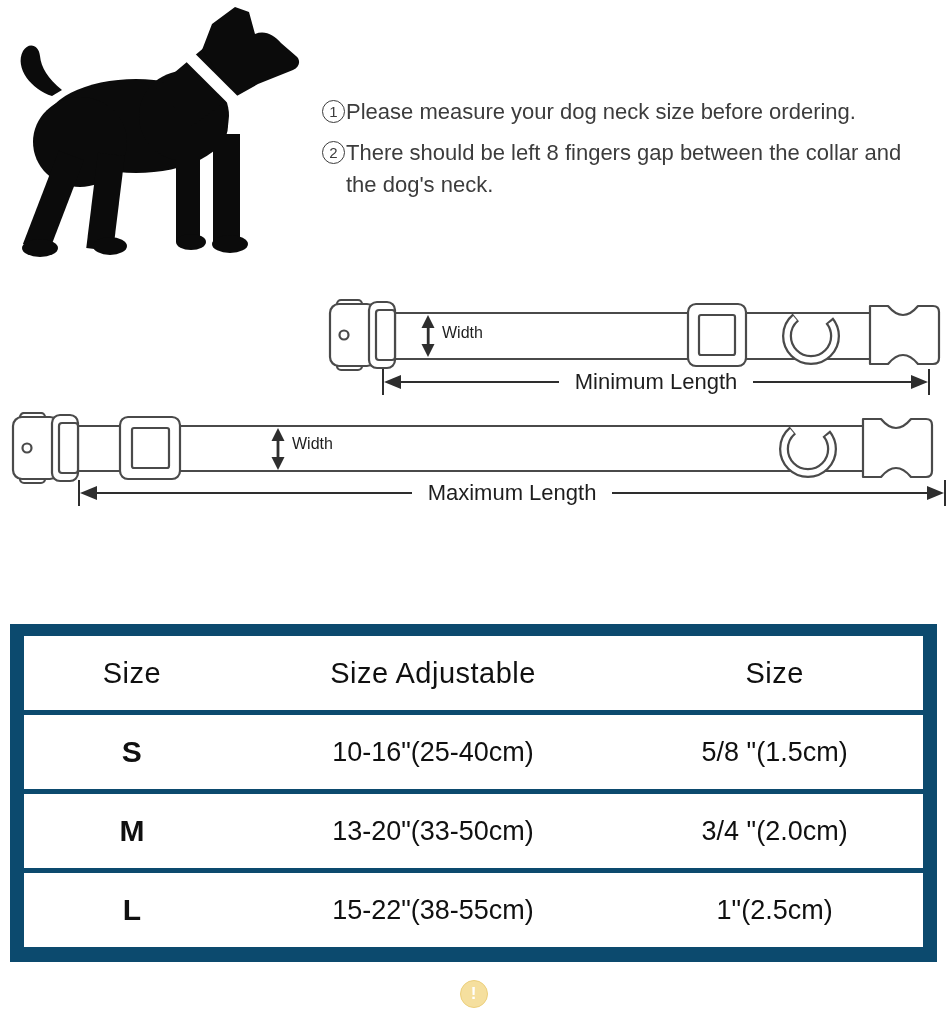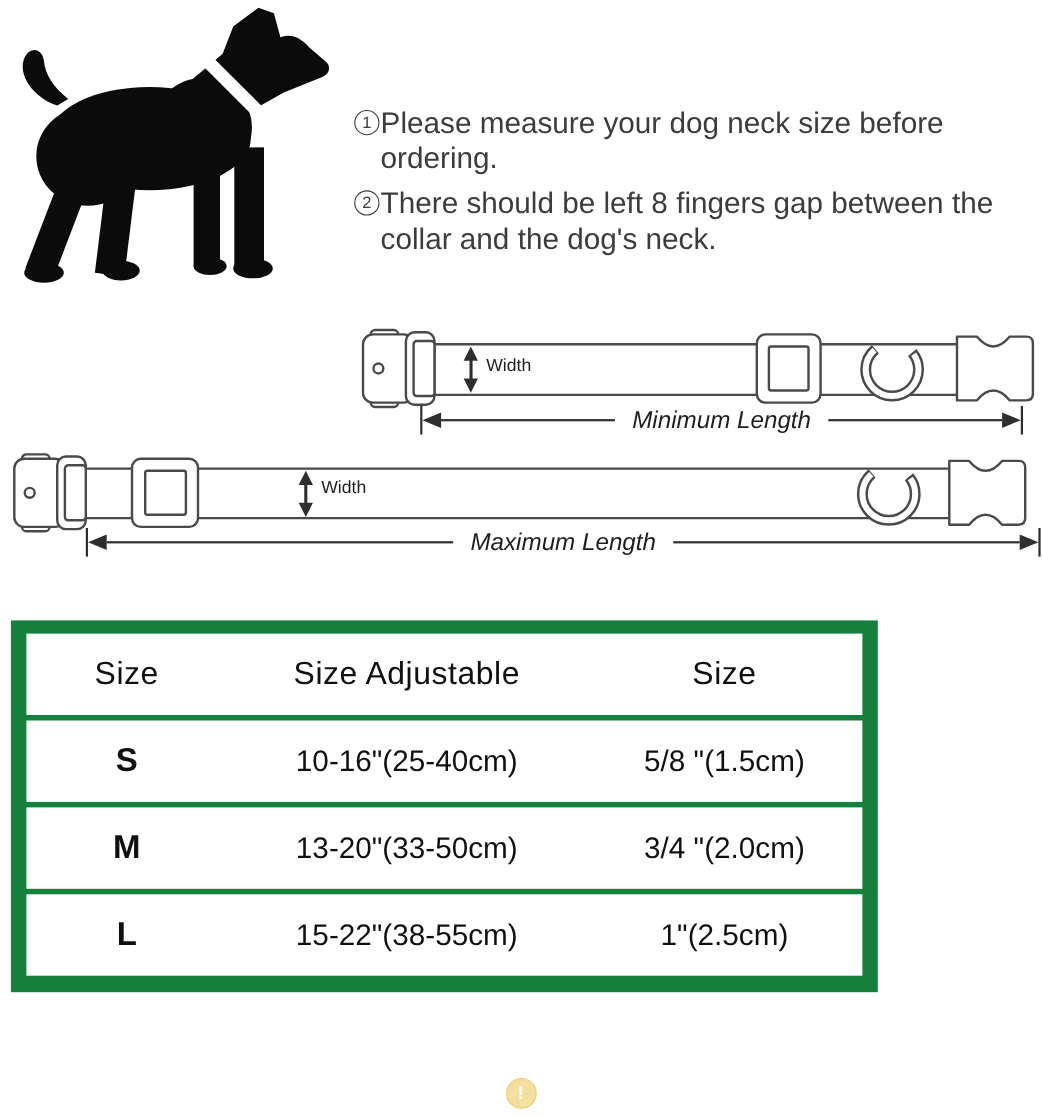--- a/index.html
+++ b/index.html
@@ -7,35 +7,35 @@
     position:relative;width:947px;height:1015px;background:#fff;overflow:hidden;
     font-family:"Liberation Sans","DejaVu Sans",sans-serif;color:#2f2f2f;
   }
   
   .instructions{position:absolute;left:322px;top:96px;width:612px;}
   .instr-item{display:flex;align-items:flex-start;margin-bottom:9px;color:#3c3c3c;}
   .instr-num{
     flex:0 0 auto;width:21px;height:21px;border:1.6px solid #3c3c3c;border-radius:50%;
     font-size:15px;line-height:21px;text-align:center;margin-top:4px;margin-right:1px;
   }
-  .instr-text{font-size:27px;line-height:32px;max-width:582px;}
+  .instr-text{font-size:22px;line-height:32px;max-width:582px;}
   
   .collar-svg{position:absolute;}
   .width-label{position:absolute;font-size:16px;color:#1e1e1e;}
   .dim{position:absolute;display:flex;align-items:center;height:28px;}
   .dim-tick{width:2px;height:26px;background:#2e2e2e;}
   .dim-seg{flex:1;display:flex;align-items:center;min-width:30px;}
   .dim-line{flex:1;height:2px;background:#2e2e2e;}
   .arrow-l{width:0;height:0;border-top:7px solid transparent;border-bottom:7px solid transparent;border-right:17px solid #2e2e2e;}
   .arrow-r{width:0;height:0;border-top:7px solid transparent;border-bottom:7px solid transparent;border-left:17px solid #2e2e2e;}
-  .dim-label{font-size:22px;color:#1e1e1e;padding:0 16px;white-space:nowrap;font-style:italic;}
+  .dim-label{font-size:22px;color:#1e1e1e;padding:0 16px;white-space:nowrap;}
   
   .size-table{
-    position:absolute;left:10px;top:564px;width:788px;box-sizing:border-box;
-    background:#15803d;padding:12px 14px 15px 14px;
+    position:absolute;left:10px;top:624px;width:927px;box-sizing:border-box;
+    background:#0c4a6e;padding:12px 14px 15px 14px;
   }
   .t-row{
     background:#ffffff;display:grid;grid-template-columns:24% 43% 33%;
     align-items:center;margin-bottom:5px;
   }
   .t-row:last-child{margin-bottom:0;}
   .t-row.header{height:74px;}
   .t-row.data{height:74px;}
   .t-cell{text-align:center;}
   .th{font-size:29px;color:#101010;letter-spacing:0.5px;}

